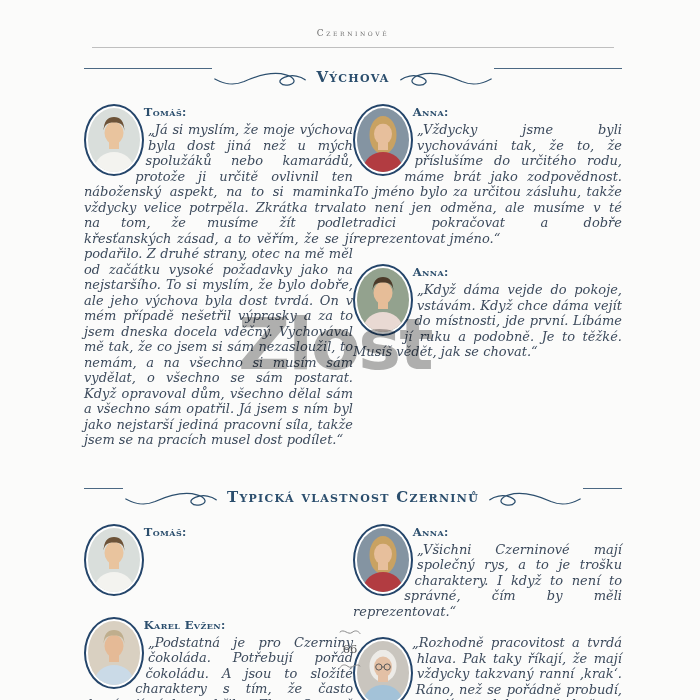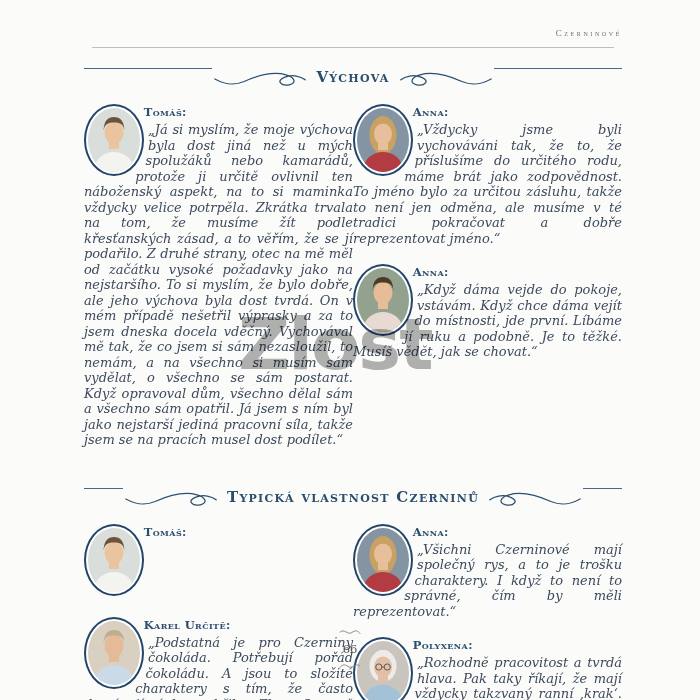--- a/index.html
+++ b/index.html
@@ -1,18 +1,18 @@
 <!DOCTYPE html>
 <html style="--accent: #2b4e6d; --ink: #3c4a5c; --watermark-gray: #b2b2b2; --header-gray: #6f6f6f; --rule-gray: #bfbfbf;"><head>
 <meta charset="utf-8">
 <style>
   html,body{margin:0;padding:0;}
   body{width:700px;height:700px;background:#fbfbfa;font-family:"DejaVu Serif",serif;position:relative;overflow:hidden;}
   .page{width:700px;height:700px;box-sizing:border-box;padding:28px 78px 0 84px;position:relative;}
-  .running-header{text-align:right;font-variant:small-caps;font-size:9px;letter-spacing:2.6px;color:var(--header-gray,#6f6f6f);font-family:Liberation Serif, serif;}
+  .running-header{text-align:center;font-variant:small-caps;font-size:9px;letter-spacing:2.6px;color:var(--header-gray,#6f6f6f);}
   .header-rule{height:1px;background:var(--rule-gray,#bfbfbf);margin:9px 8px 0 8px;}
   .section-heading{display:flex;align-items:flex-start;color:var(--accent,#2b4e6d);}
   .section-heading.first{margin-top:20px;}
   .section-heading.second{margin-top:24px;}
   .sh-rule{flex:1;height:1px;background:var(--accent,#2b4e6d);opacity:.85;}
   .flourish{width:92px;height:22px;flex-shrink:0;color:var(--accent,#2b4e6d);margin:0 2px;}
   .flourish.mirror{transform:scaleX(-1);}
   .sh-title{font-variant:small-caps;font-weight:700;font-size:15px;letter-spacing:1.3px;white-space:nowrap;margin:0 8px;}
   .cols{display:flex;margin-top:12px;}
   .col{flex:1;min-width:0;}
@@ -138,21 +138,21 @@
       <div class="quote">
         <div class="portrait p-karelevzen">
           <svg class="photo" viewBox="0 0 52 64">
             <rect class="bg" width="52" height="64"></rect>
             <rect class="skin" x="21" y="32" width="10" height="9"></rect>
             <ellipse class="skin" cx="26" cy="25" rx="9.5" ry="11"></ellipse>
             <path class="hair" d="M15.5,25 C15.5,12 20,9 26,9 C32,9 36.5,12 36.5,25 C36.5,17 33,14.5 26,14.5 C19,14.5 15.5,17 15.5,25 Z"></path>
             <path class="top" d="M5,64 C7,50 16,44 26,44 C36,44 45,50 47,64 Z"></path>
           </svg>
         </div>
-        <div class="qname">Karel Určitě:</div>
+        <div class="qname">Karel Evžen:</div>
         <div class="qtext">„Podstatná je pro Czerniny čokoláda. Potřebují pořád čokoládu. A jsou to složité charaktery s tím, že často dostávají záchvaty křiku. Zlost. Ostatně jsem to samé slyšel o Kinských.“</div>
       </div>
 
     </div>
     <div class="col">
 
       <div class="quote">
         <div class="portrait p-anna">
           <svg class="photo" viewBox="0 0 52 64">
             <rect class="bg" width="52" height="64"></rect>
@@ -174,21 +174,20 @@
             <ellipse class="hair" cx="26" cy="25" rx="13.5" ry="16"></ellipse>
             <path class="top" d="M5,64 C7,50 16,44 26,44 C36,44 45,50 47,64 Z"></path>
             <rect class="skin" x="21" y="33" width="10" height="8"></rect>
             <ellipse class="skin" cx="26" cy="26" rx="9" ry="10.5"></ellipse>
             <path class="hair" d="M15.5,26 C15.5,12 20.5,9 26,9 C31.5,9 36.5,12 36.5,26 C36.5,17 32.5,15 26,15 C19.5,15 15.5,17 15.5,26 Z"></path>
             <circle cx="21.8" cy="26" r="3.1" fill="none" stroke="#5a5a5a" stroke-width="1"></circle>
             <circle cx="30.2" cy="26" r="3.1" fill="none" stroke="#5a5a5a" stroke-width="1"></circle>
             <line x1="24.9" y1="26" x2="27.1" y2="26" stroke="#5a5a5a" stroke-width="1"></line>
           </svg>
         </div>
-        <div class="qname">Polyxena:</div>
         <div class="qtext">„Rozhodně pracovitost a tvrdá hlava. Pak taky říkají, že mají vždycky takzvaný ranní ‚krak‘. Ráno, než se pořádně probudí, nemají moc dobrou náladu.“</div>
       </div>
 
     </div>
   </div>
 
   <div class="watermark">Zlost</div>
 
   <div class="footer">
     <svg class="mini-flourish" viewBox="0 0 22 8">

